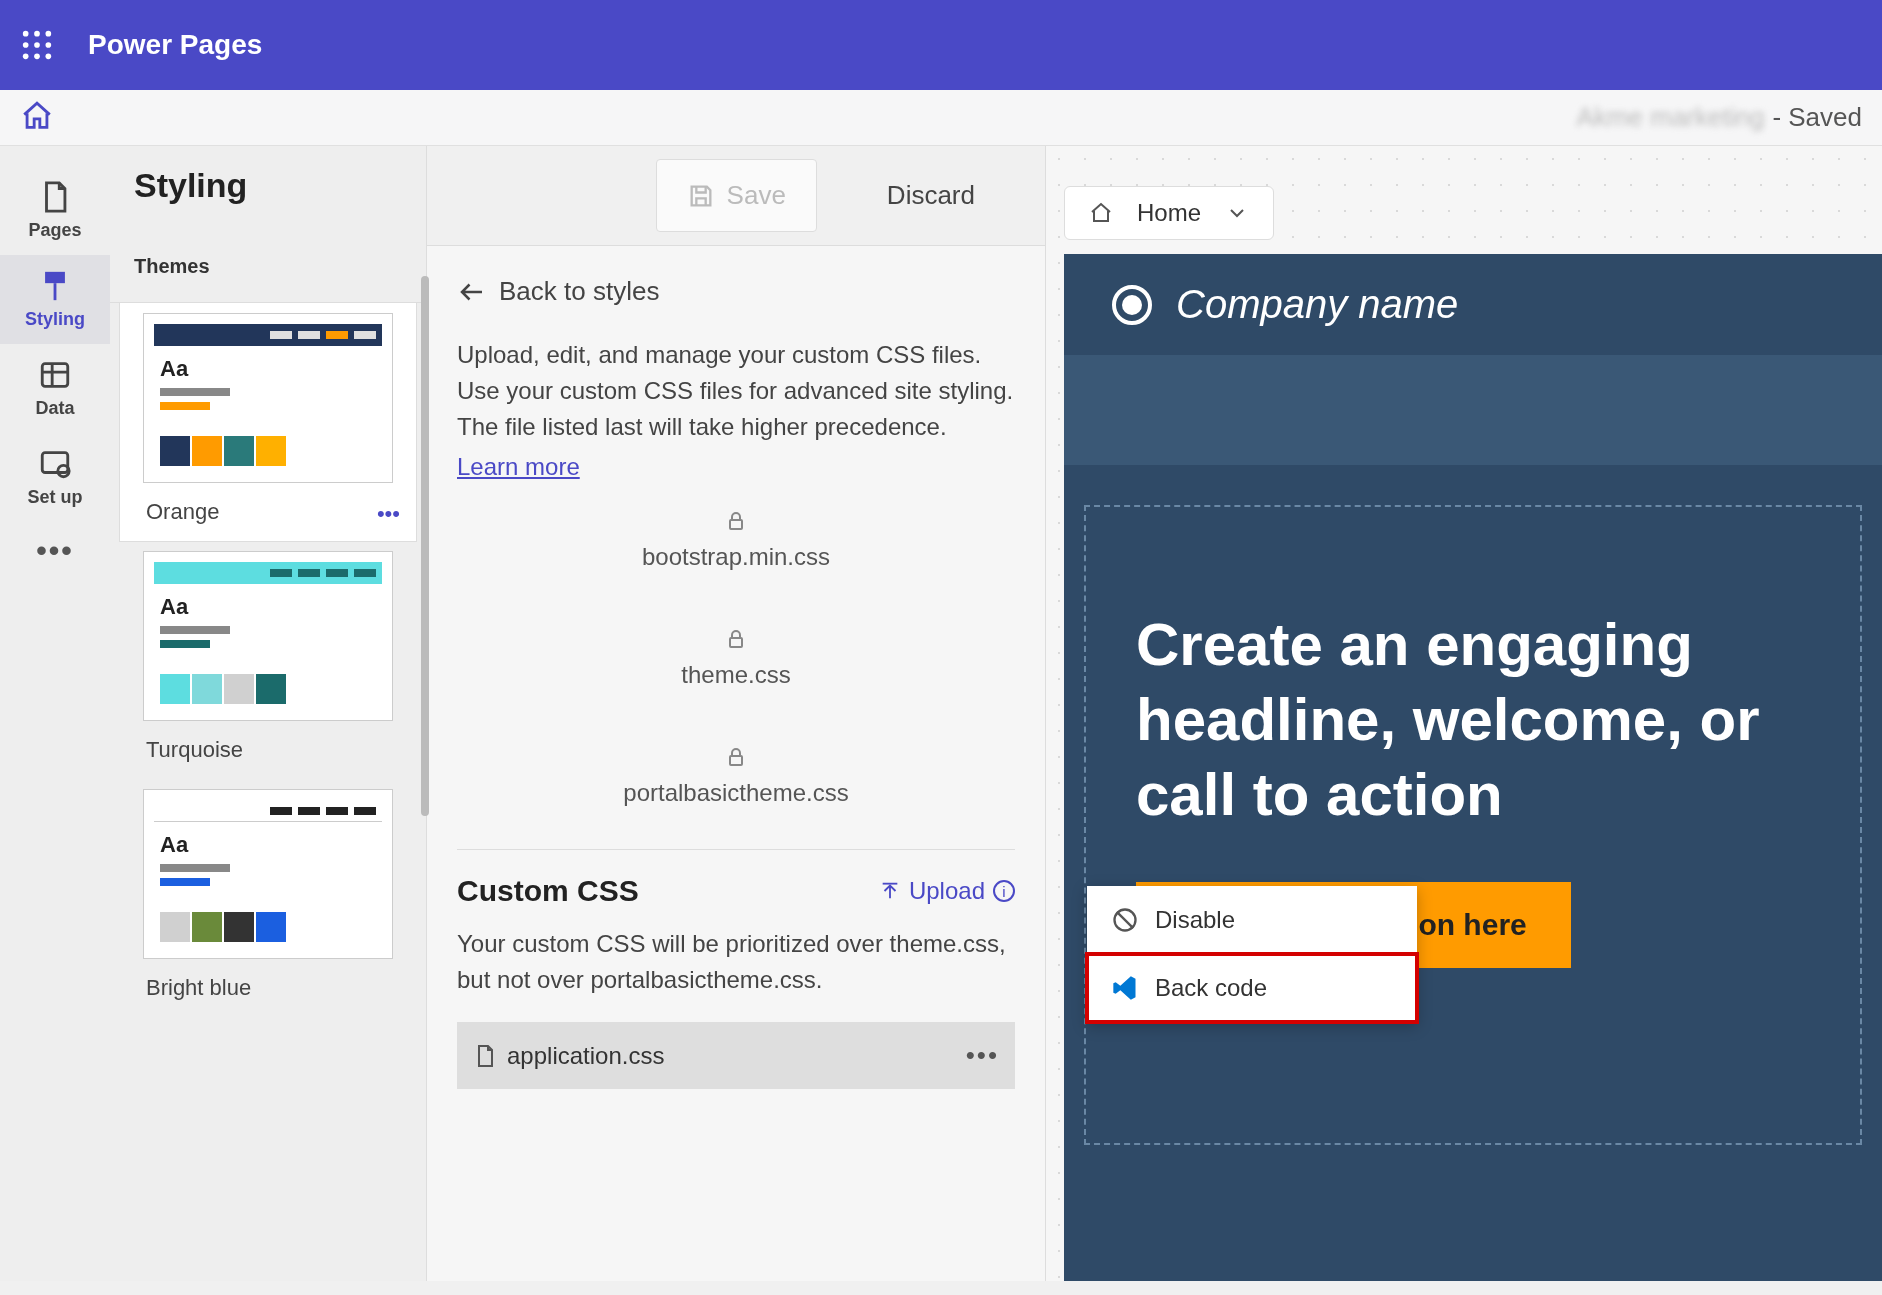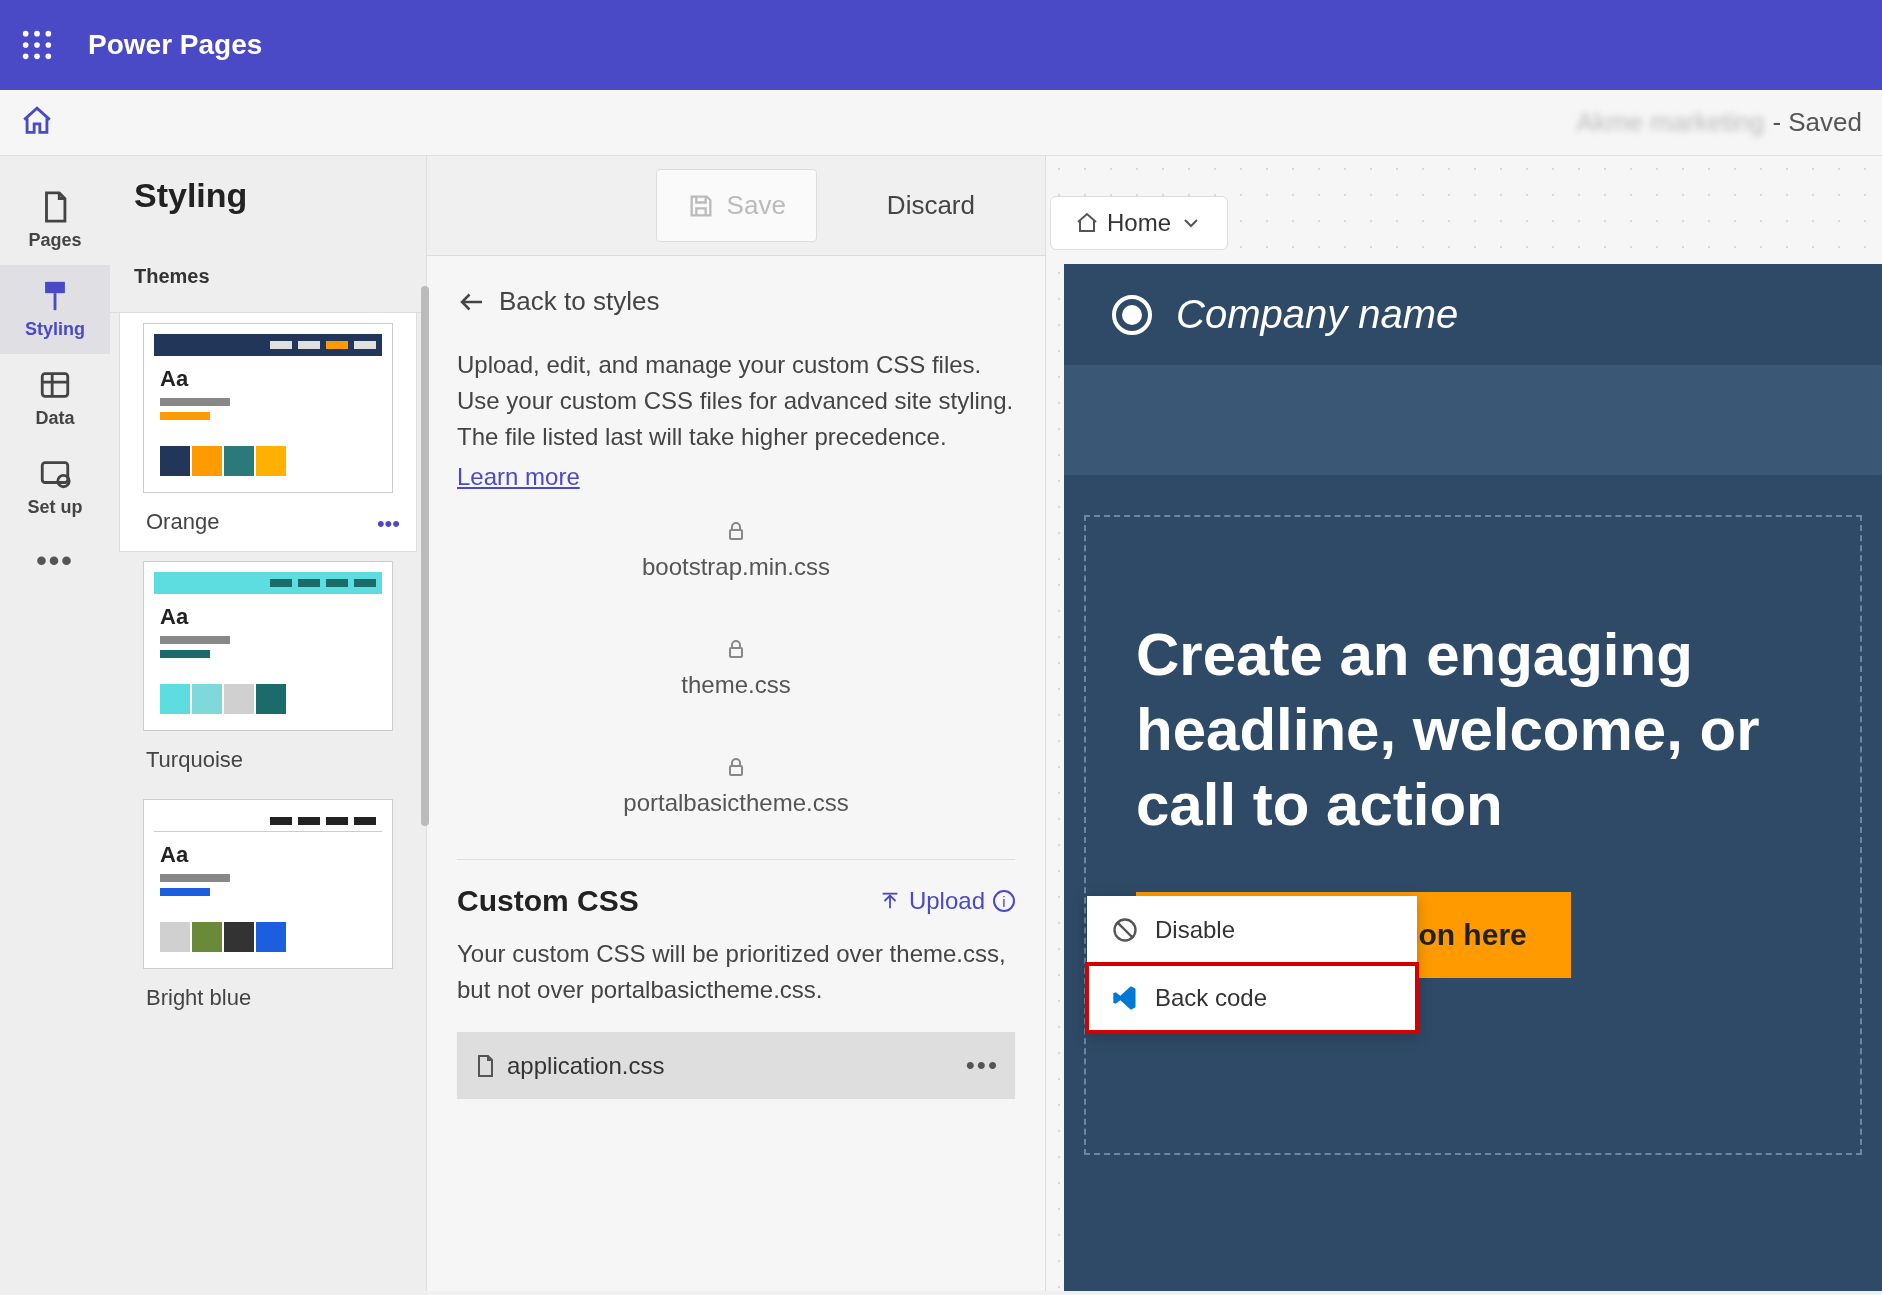--- a/index.html
+++ b/index.html
@@ -5,21 +5,21 @@
   * { box-sizing: border-box; margin: 0; padding: 0; font-family: "Segoe UI", Arial, sans-serif; }
   body { background: #f0f0f0; width: 1882px; height: 1295px; overflow: hidden; }
 
   
   .top-header { background: #4a49c6; height: 90px; display: flex; align-items: center; padding: 0 20px; color: #fff; }
   .waffle { width: 34px; height: 34px; margin-right: 34px; cursor: pointer; }
   .waffle svg { width: 100%; height: 100%; }
   .app-title { font-size: 28px; font-weight: 600; }
 
   
-  .sub-header { height: 66px; background: #f6f6f7; border-bottom: 1px solid #e0e0e0; display: flex; align-items: center; padding: 0 20px; }
+  .sub-header { height: 56px; background: #f6f6f7; border-bottom: 1px solid #e0e0e0; display: flex; align-items: center; padding: 0 20px; }
   .home-icon svg { width: 34px; height: 34px; stroke: #4a49c6; }
   .sub-header .spacer { flex: 1; }
   .site-name { color: #bbb; font-size: 26px; filter: blur(3px); margin-right: 8px; }
   .saved-text { color: #555; font-size: 26px; }
 
   
   .main { display: flex; height: calc(100% - 160px); }
 
   
   .left-nav { width: 110px; background: #eeeeee; display: flex; flex-direction: column; align-items: center; padding-top: 20px; font-weight: bold; }
@@ -75,21 +75,21 @@
 
   
   .ctx-menu { position: absolute; left: 660px; top: 740px; width: 330px; background: #fff; box-shadow: 0 4px 14px rgba(0,0,0,.25); z-index: 20; }
   .ctx-item { display: flex; align-items: center; gap: 16px; padding: 20px 24px; font-size: 24px; color: #333; cursor: pointer; }
   .ctx-item svg { width: 28px; height: 28px; }
   .ctx-item.highlight { outline: 4px solid #d40000; outline-offset: -2px; }
 
   
   .preview { flex: 1; background: #f6f6f6; position: relative; overflow: hidden; }
   .preview-dots { position: absolute; inset: 0; background-image: radial-gradient(#ccc 1px, transparent 1px); background-size: 26px 26px; opacity: .7; }
-  .breadcrumb-chip { position: absolute; left: 4px; top: 40px; background: #fff; border: 1px solid #ddd; border-radius: 6px; padding: 12px 24px; display: flex; align-items: center; gap: 8px; font-size: 24px; color: #333; cursor: pointer; z-index: 2; }
+  .breadcrumb-chip { position: absolute; left: 18px; top: 40px; background: #fff; border: 1px solid #ddd; border-radius: 6px; padding: 12px 24px; display: flex; align-items: center; gap: 24px; font-size: 24px; color: #333; cursor: pointer; z-index: 2; }
   .breadcrumb-chip svg { width: 24px; height: 24px; stroke: #555; fill: none; }
   .preview-page { position: absolute; left: 18px; top: 108px; right: 0; bottom: 0; background: #2f4a67; z-index: 1; }
   .preview-company { display: flex; align-items: center; gap: 24px; padding: 28px 48px; color: #fff; font-size: 40px; font-weight: 400; font-style: italic; }
   .preview-company .logo-ring { width: 40px; height: 40px; border: 4px solid #fff; border-radius: 50%; position: relative; }
   .preview-company .logo-ring::after { content: ""; position: absolute; left: 6px; top: 6px; width: 20px; height: 20px; background: #fff; border-radius: 50%; }
   .preview-subbar { height: 110px; background: #3a5876; }
   .preview-hero { margin: 40px 20px 0 20px; border: 2px dashed #6a88a5; padding: 100px 50px 60px 50px; min-height: 640px; }
   .preview-hero h1 { color: #fff; font-size: 60px; font-weight: 700; line-height: 1.25; }
   .cta-btn { display: inline-block; background: #ff9b00; color: #222; font-size: 30px; font-weight: 700; padding: 26px 44px; margin-top: 50px; cursor: pointer; }
   .preview-footer-stripe { position: absolute; left: 18px; right: 0; bottom: 0; height: 36px; background: #39779e; }

